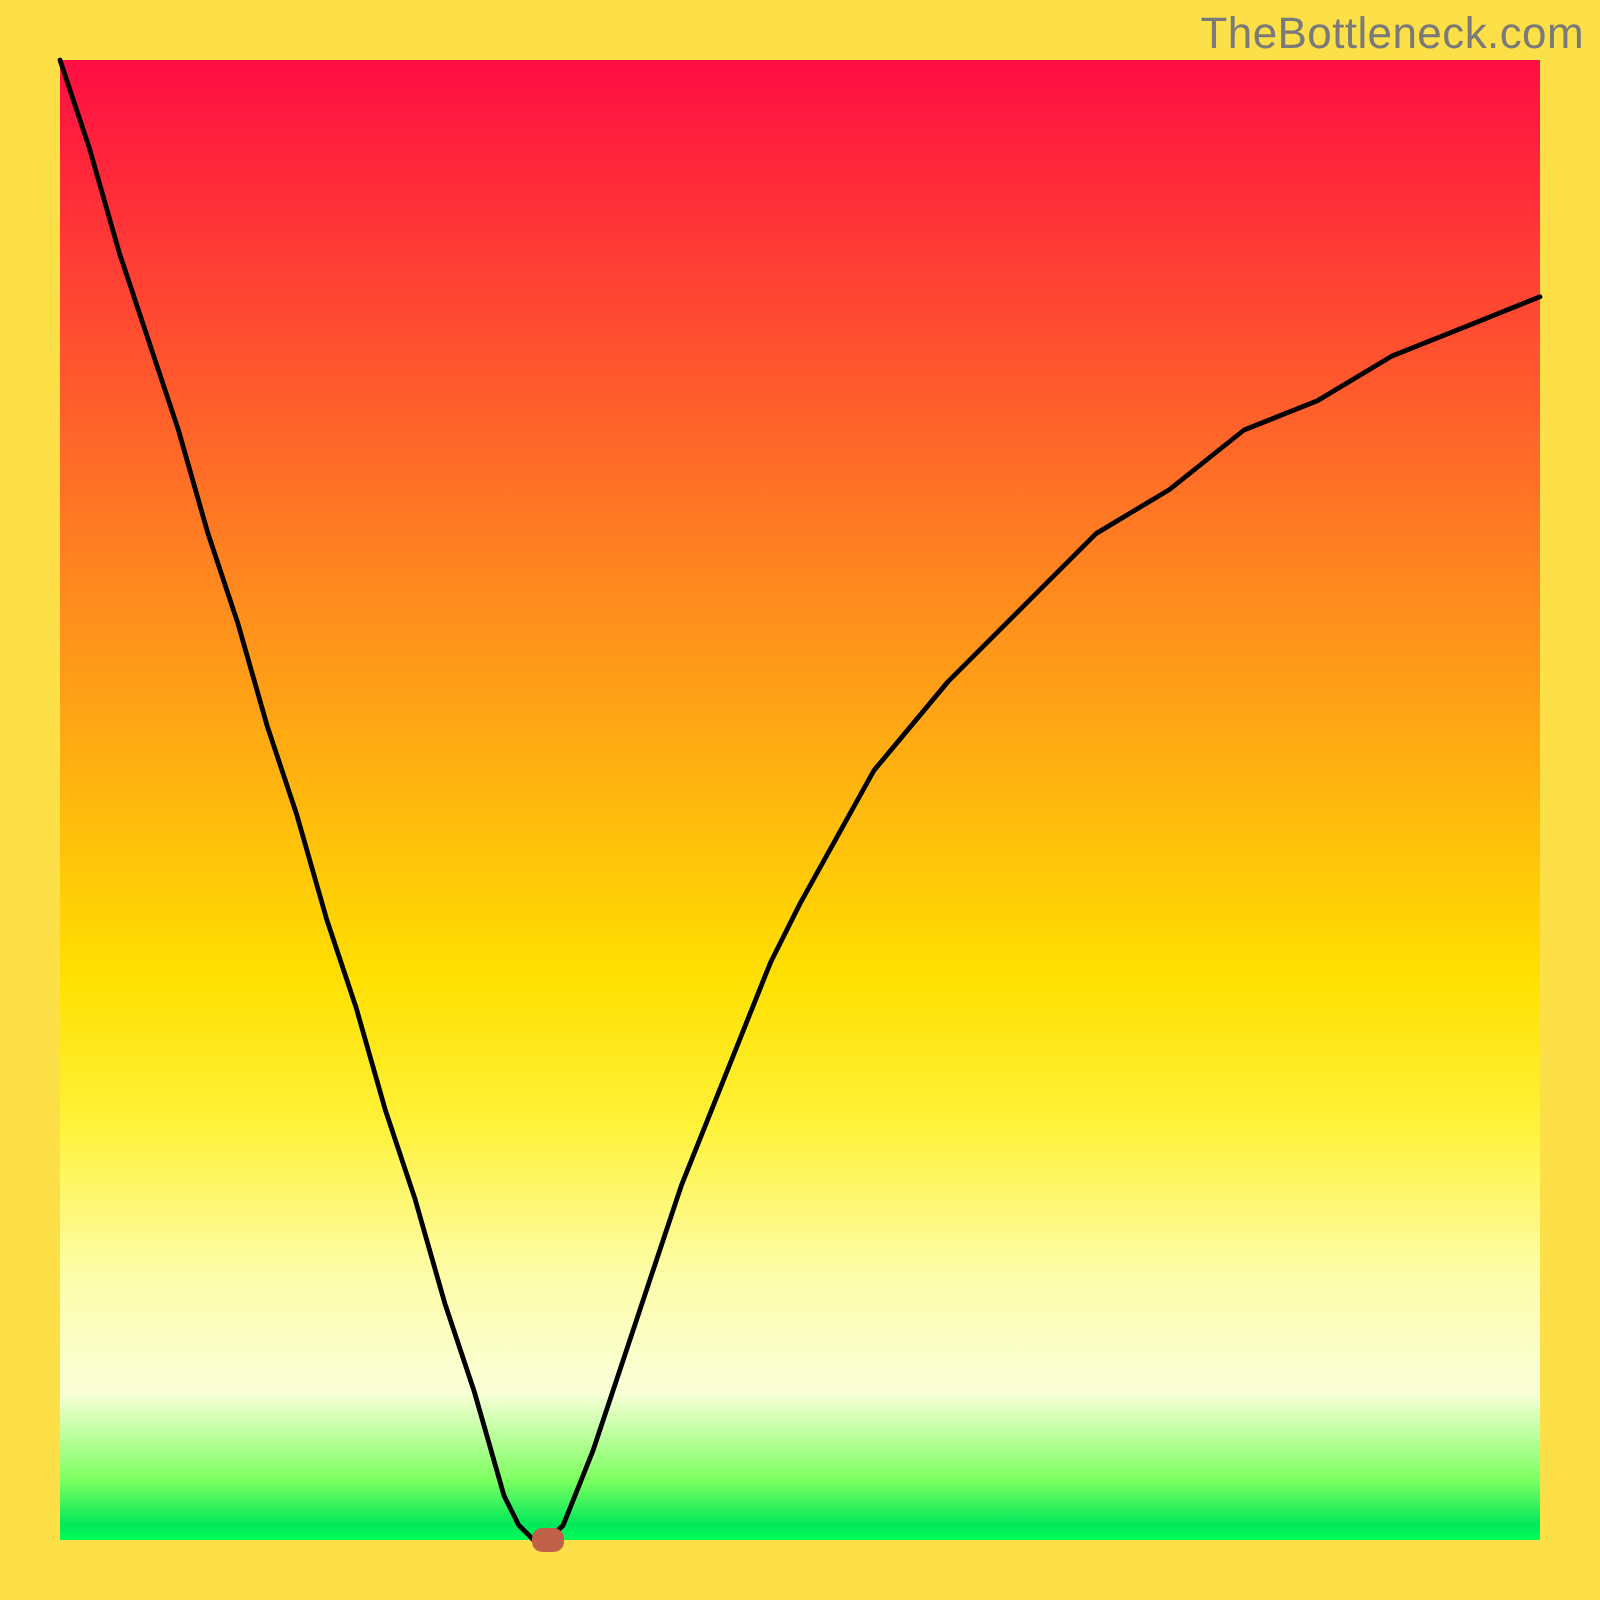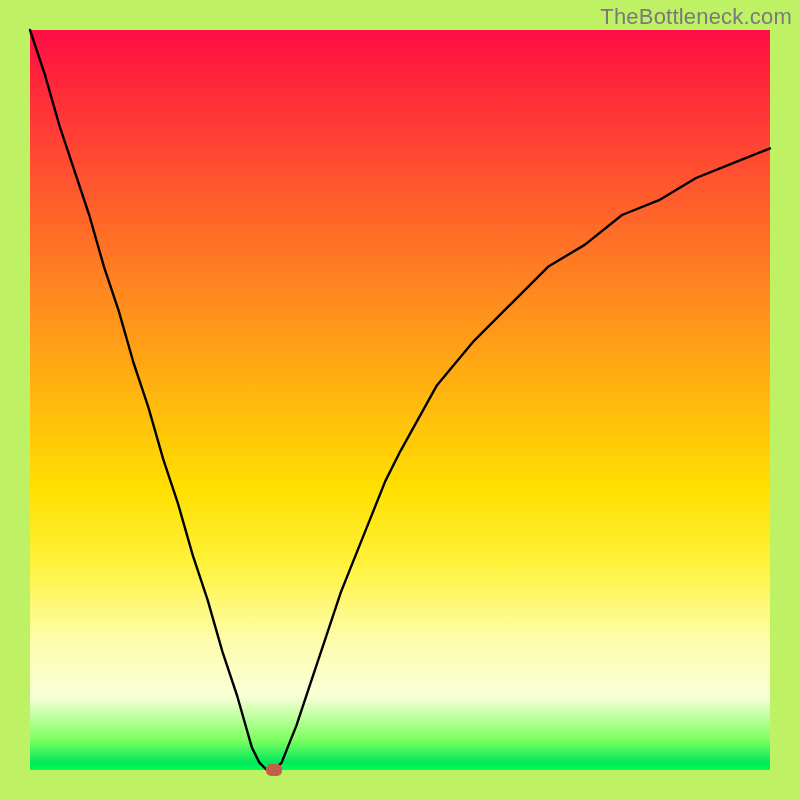--- a/index.html
+++ b/index.html
@@ -10,21 +10,21 @@
     background: #000;
     font-family: Arial, Helvetica, sans-serif;
     overflow: hidden;
   }
   .frame {
     position: absolute;
     left: 0;
     top: 0;
     width: 800px;
     height: 800px;
-    background: #bef264;
+    background: #fde047;
   }
   .plot-area {
     position: absolute;
     left: 30px;
     top: 30px;
     width: 740px;
     height: 740px;
     
     background: linear-gradient(
       to bottom,

